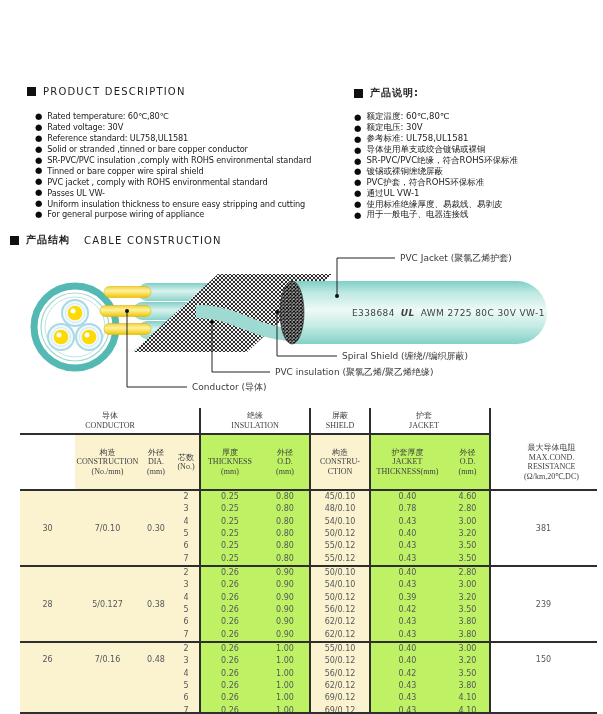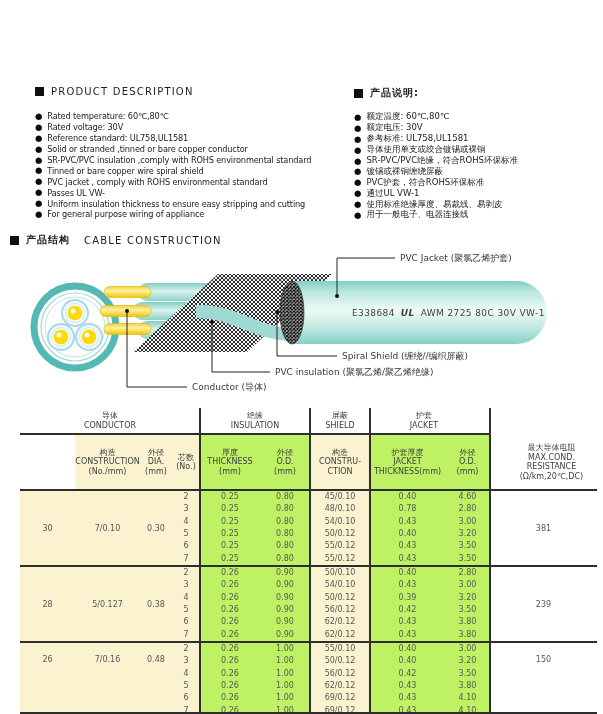--- a/index.html
+++ b/index.html
@@ -19,39 +19,39 @@
   .bullets { width:320px; }
   .bullet-row { display:flex; align-items:center; height:10.9px; font-size:8.2px; letter-spacing:-0.15px; color:#222; white-space:nowrap; }
   .bullet-row .dot { font-size:8.5px; color:#0a0a0a; margin-right:5px; line-height:10.9px; }
   #cn-list .bullet-row { font-size:8.5px; letter-spacing:0; }
 
   
   svg text { font-family:"DejaVu Sans","Liberation Sans",sans-serif; }
 
   
   .tbl { left:20px; top:408px; width:577px; height:306px; font-size:8px; color:#55585a; }
-  .tcell { position:absolute; display:flex; flex-direction:column; justify-content:center; text-align:center; white-space:pre-line; line-height:10px; color:#3c3e40; }
+  .tcell { position:absolute; display:flex; flex-direction:column; justify-content:center; text-align:center; white-space:pre-line; line-height:10px; color:#3c3e40;font-family:Liberation Serif, serif; }
   .grp { top:0; height:25px; background:#fff; }
   .colh { top:27px; height:54px; line-height:9.5px; }
   .y { background:#fbf3d0; }
   .b { background:#bef264; }
   .w { background:#ffffff; }
   .vline { position:absolute; top:0; width:2px; height:306px; background:#2e2e2e; }
   .hline { position:absolute; height:2px; background:#2e2e2e; }
   #tbody { position:absolute; left:0; top:0; width:577px; height:306px; }
   .block { position:absolute; left:0; display:flex; }
   .bcol { height:100%; display:flex; flex-direction:column; }
   .bcol.single { justify-content:center; align-items:center; }
   .bcol.single.toprow { justify-content:flex-start; padding-top:12px; }
   .cline { height:12.33px; line-height:12.33px; text-align:center; }
 </style>
 </head>
 <body>
 
-<div class="abs sect-title" style="left:35px; top:86px;">
+<div class="abs sect-title" style="left:27px; top:86px;">
   <span class="sq"></span>
   <span>PRODUCT DESCRIPTION</span>
 </div>
 <div id="en-list" class="abs bullets" style="left:35px; top:111px;">
     <div class="bullet-row">
       <span class="dot">●</span>
       <span>Rated temperature: 60℃,80℃</span>
     </div>
     <div class="bullet-row">
       <span class="dot">●</span>

